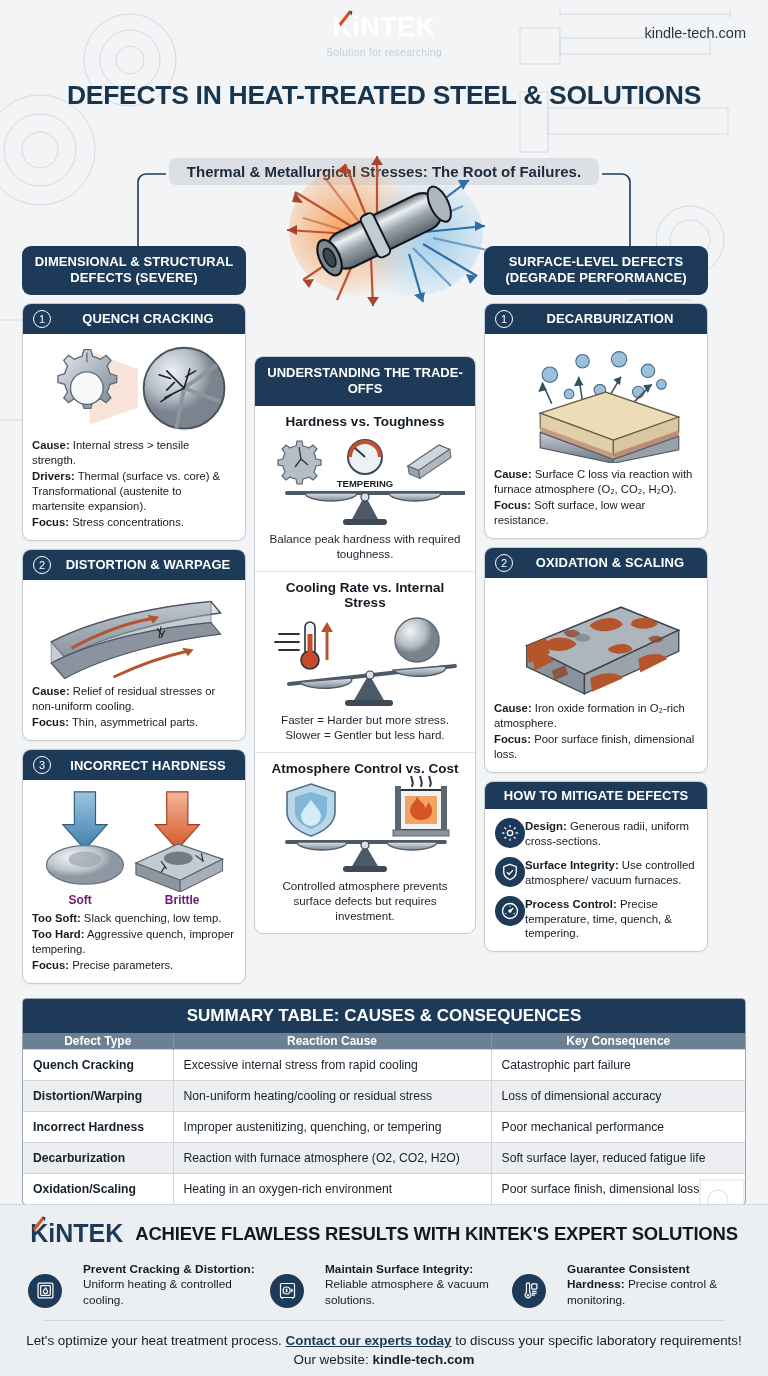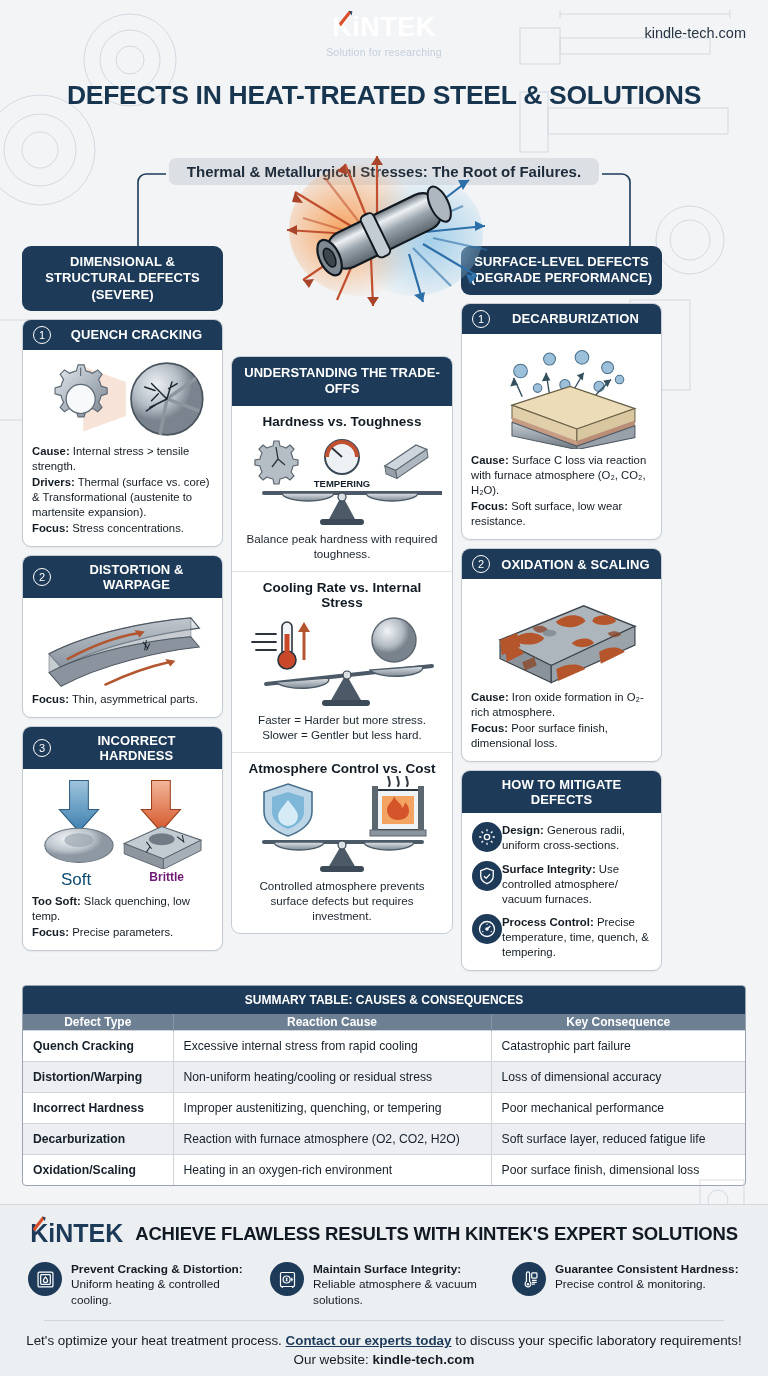--- a/index.html
+++ b/index.html
@@ -55,21 +55,21 @@
   .connectors { position: absolute; left: 0; top: 0; width: 768px; height: 125px; }
 
   
   .cols {
     position: relative;
     display: flex; gap: 8px;
     padding: 0 22px;
     margin-top: 56px;
     align-items: flex-start;
   }
-  .col { width: 201px; }
+  .col { width: 224px; }
   .col-center { width: 222px; margin-top: 110px; }
 
   .sec-head {
     background: #1d3a58; color: #fff; border-radius: 9px;
     text-align: center; font-weight: bold; font-size: 13px;
     padding: 8px 6px; line-height: 1.25;
     letter-spacing: .1px;
   }
   .card {
     background: #ffffff; border: 1px solid #c5ccd4; border-radius: 9px;
@@ -114,21 +114,21 @@
   .mit-txt { font-size:11.4px; line-height:1.3; color:#141c24; padding-top:1px; }
 
   
   .table-wrap {
     margin: 14px 22px 0;
     border: 1px solid #9aa5b1; border-radius: 4px; overflow: hidden;
     background:#fff;
   }
   .tbl-title {
     background:#1d3a58; color:#fff; text-align:center;
-    font-size:12px; font-weight:bold; padding: 7px 0;
+    font-size:17px; font-weight:bold; padding: 7px 0;
   }
   table { width:100%; border-collapse: collapse; }
   th {
     background:#6d7f93; color:#fff; font-size:12px; font-weight:bold;
     padding:1px 6px; border-right:1px solid #8795a5;
   }
   th:last-child { border-right:none; }
   td {
     font-size:12.2px; color:#16202a; padding:8px 10px;
     border-top:1px solid #cfd5db; border-right:1px solid #cfd5db;
@@ -141,21 +141,21 @@
   
   .footer {
     position:absolute; left:0; bottom:0; width:768px; height:172px;
     background:#eceff2; border-top:1px solid #d3d8dd;
     padding: 14px 22px 0;
   }
   .foot-top { display:flex; align-items:center; justify-content:center; gap:12px; }
   .foot-logo { font-size:25px; font-weight:bold; color:#1d3a58; position:relative; }
   .foot-head { font-size:18.5px; font-weight:bold; color:#111a22; letter-spacing:-.2px; }
   .foot-cards { display:flex; gap:14px; margin-top:14px; padding: 0 6px; }
-  .foot-card { display:flex; gap:9px; align-items:flex-start; width:240px; }
+  .foot-card { display:flex; gap:21px; align-items:flex-end; width:240px; }
   .foot-ic { flex:0 0 auto; width:34px; height:34px; border-radius:50%; background:#1d3a58;
              display:flex; align-items:center; justify-content:center; }
   .foot-tx { font-size:11.8px; line-height:1.3; color:#141c24; }
   .foot-rule { margin: 12px 22px 0; border-top:1px solid #d0d5da; }
   .foot-cta {
     margin-top:10px; text-align:center; font-size:13.4px; color:#141c24; line-height:1.45;
   }
   .foot-cta a { color:#1d3a58; font-weight:bold; text-decoration:underline; }
   .foot-cta b { font-weight:bold; }
 </style>
@@ -278,20 +278,21 @@
               <path d="M130 42 l6 8 M134 40 l-2 12 M138 44 l-4 8"></path>
             </g>
             <g fill="none" stroke="#b3552f" stroke-width="3" stroke-linecap="round">
               <path d="M42 62 C72 46 100 36 124 32"></path>
               <path d="M86 92 C116 78 142 70 160 66"></path>
             </g>
             <path d="M132 30 l-12 -2 6 9 Z" fill="#b3552f"></path>
             <path d="M168 64 l-12 -2 6 9 Z" fill="#b3552f"></path>
           </svg>
           <div class="txt">
+            <p><b>Cause:</b><span> Relief of residual stresses or non-uniform cooling.</span></p>
             <p><b>Focus:</b><span> Thin, asymmetrical parts.</span></p>
           </div>
         </div>
       </div>
 
       <div class="card">
         <div class="card-head">
           <span class="num-badge">3</span>
           <span class="card-title">INCORRECT HARDNESS</span>
         </div>
@@ -318,25 +319,26 @@
             <path d="M140 4 h22 v34 h12 l-23 26 -23 -26 h12 Z" fill="url(#ra)" stroke="#9c3f1d" stroke-width="1.2"></path>
             <path d="M108 78 L152 58 L198 74 L154 96 Z" fill="#c2cad2" stroke="#5b656f" stroke-width="1.3"></path>
             <path d="M108 78 L108 90 L154 108 L154 96 Z" fill="#8d969f" stroke="#5b656f" stroke-width="1.1"></path>
             <path d="M154 96 L154 108 L198 86 L198 74 Z" fill="#a6aeb7" stroke="#5b656f" stroke-width="1.1"></path>
             <ellipse cx="152" cy="73" rx="15" ry="7" fill="#717b85"></ellipse>
             <g stroke="#222b34" stroke-width="1.2" fill="none">
               <path d="M134 76 l6 8 M138 82 l-4 6 M170 70 l8 6 M176 68 l2 9"></path>
             </g>
           </svg>
           <div style="display:flex;justify-content:space-around;margin-top:1px;">
-            <span style="font-size:17px;font-weight:normal;color:#0c4a6e">Soft</span>
+            <span style="font-size:12px;font-weight:bold;color:#701a75">Soft</span>
             <span style="font-size:12px;font-weight:bold;color:#701a75">Brittle</span>
           </div>
           <div class="txt">
             <p><b>Too Soft:</b><span> Slack quenching, low temp.</span></p>
+            <p><b>Too Hard:</b><span> Aggressive quench, improper tempering.</span></p>
             <p><b>Focus:</b><span> Precise parameters.</span></p>
           </div>
         </div>
       </div>
     </div>
 
     <div class="col-center">
 
       <svg style="position:absolute;left:273px;top:-112px;width:222px;height:180px" viewBox="0 0 222 180">
         <defs>

